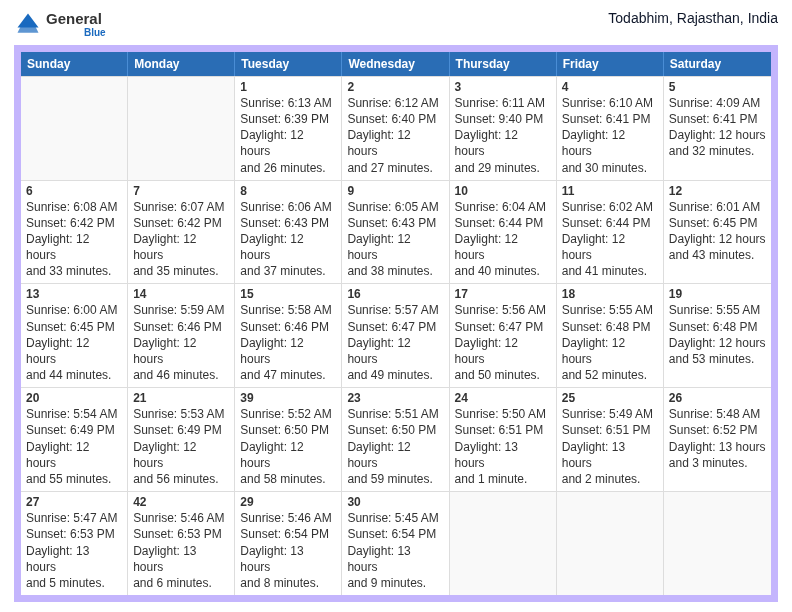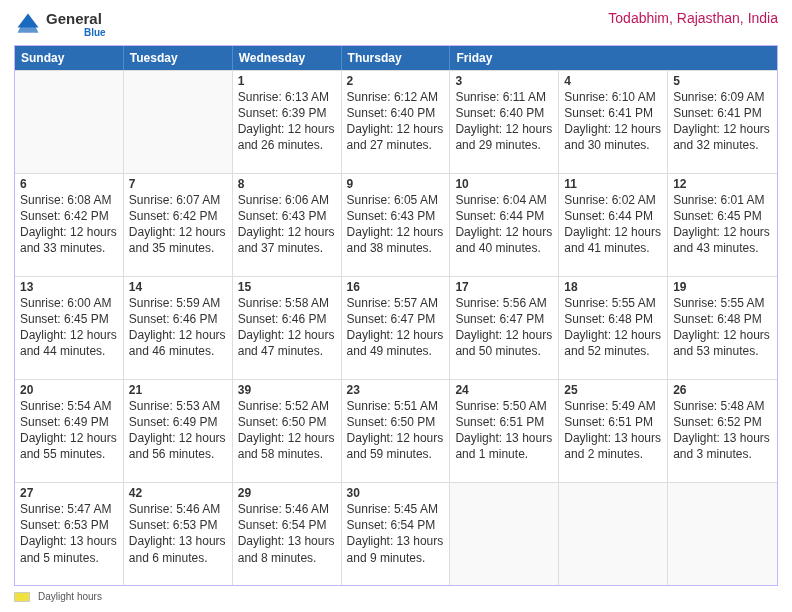--- a/index.html
+++ b/index.html
@@ -36,27 +36,27 @@
       text-align: right;
     }
     .main-title {
       font-size: 32px;
       font-weight: bold;
       color: #333;
       line-height: 1.1;
     }
     .sub-title {
       font-size: 14px;
-      color: #be185d;
+      color: #0f172a;
     }
     .calendar {
       flex: 1;
       display: flex;
       flex-direction: column;
-      border: 1px solid #c4b5fd;
+      border: 7px solid #c4b5fd;
     }
     .cal-header {
       display: grid;
       grid-template-columns: repeat(7, 1fr);
       background: #2a6db5;
     }
     .cal-header-cell {
       color: #fff;
       font-size: 12px;
       font-weight: bold;
@@ -135,24 +135,26 @@
       </div>
     </div>
     <div class="title-block">
       <div class="sub-title">Todabhim, Rajasthan, India</div>
     </div>
   </div>
 
   <div class="calendar">
     <div class="cal-header" id="cal-header">
         <div class="cal-header-cell">Sunday</div>
+        <div class="cal-header-cell">Monday</div>
         <div class="cal-header-cell">Tuesday</div>
         <div class="cal-header-cell">Wednesday</div>
         <div class="cal-header-cell">Thursday</div>
         <div class="cal-header-cell">Friday</div>
+        <div class="cal-header-cell">Saturday</div>
       </div>
     <div class="cal-body" id="cal-body">
         <div class="cal-row">
           <div class="cal-cell empty"></div>
           <div class="cal-cell empty"></div>
           <div class="cal-cell">
             <div class="day-number">1</div>
             <div class="cell-info" style="white-space: pre-line;">Sunrise: 6:13 AM
 Sunset: 6:39 PM
 Daylight: 12 hours
@@ -161,34 +163,34 @@
           <div class="cal-cell">
             <div class="day-number">2</div>
             <div class="cell-info" style="white-space: pre-line;">Sunrise: 6:12 AM
 Sunset: 6:40 PM
 Daylight: 12 hours
 and 27 minutes.</div>
           </div>
           <div class="cal-cell">
             <div class="day-number">3</div>
             <div class="cell-info" style="white-space: pre-line;">Sunrise: 6:11 AM
-Sunset: 6:40 PM
+Sunset: 9:40 PM
 Daylight: 12 hours
 and 29 minutes.</div>
           </div>
           <div class="cal-cell">
             <div class="day-number">4</div>
             <div class="cell-info" style="white-space: pre-line;">Sunrise: 6:10 AM
 Sunset: 6:41 PM
 Daylight: 12 hours
 and 30 minutes.</div>
           </div>
           <div class="cal-cell">
             <div class="day-number">5</div>
-            <div class="cell-info" style="white-space: pre-line;">Sunrise: 6:09 AM
+            <div class="cell-info" style="white-space: pre-line;">Sunrise: 4:09 AM
 Sunset: 6:41 PM
 Daylight: 12 hours
 and 32 minutes.</div>
           </div>
         </div>
         <div class="cal-row">
           <div class="cal-cell">
             <div class="day-number">6</div>
             <div class="cell-info" style="white-space: pre-line;">Sunrise: 6:08 AM
 Sunset: 6:42 PM
@@ -369,17 +371,13 @@
 Daylight: 13 hours
 and 9 minutes.</div>
           </div>
           <div class="cal-cell empty"></div>
           <div class="cal-cell empty"></div>
           <div class="cal-cell empty"></div>
         </div>
       </div>
   </div>
 
-  <div class="footer-note">
-    <span class="daylight-bar"></span>
-    <span>Daylight hours</span>
-  </div>
 </div>
 
 </body></html>

